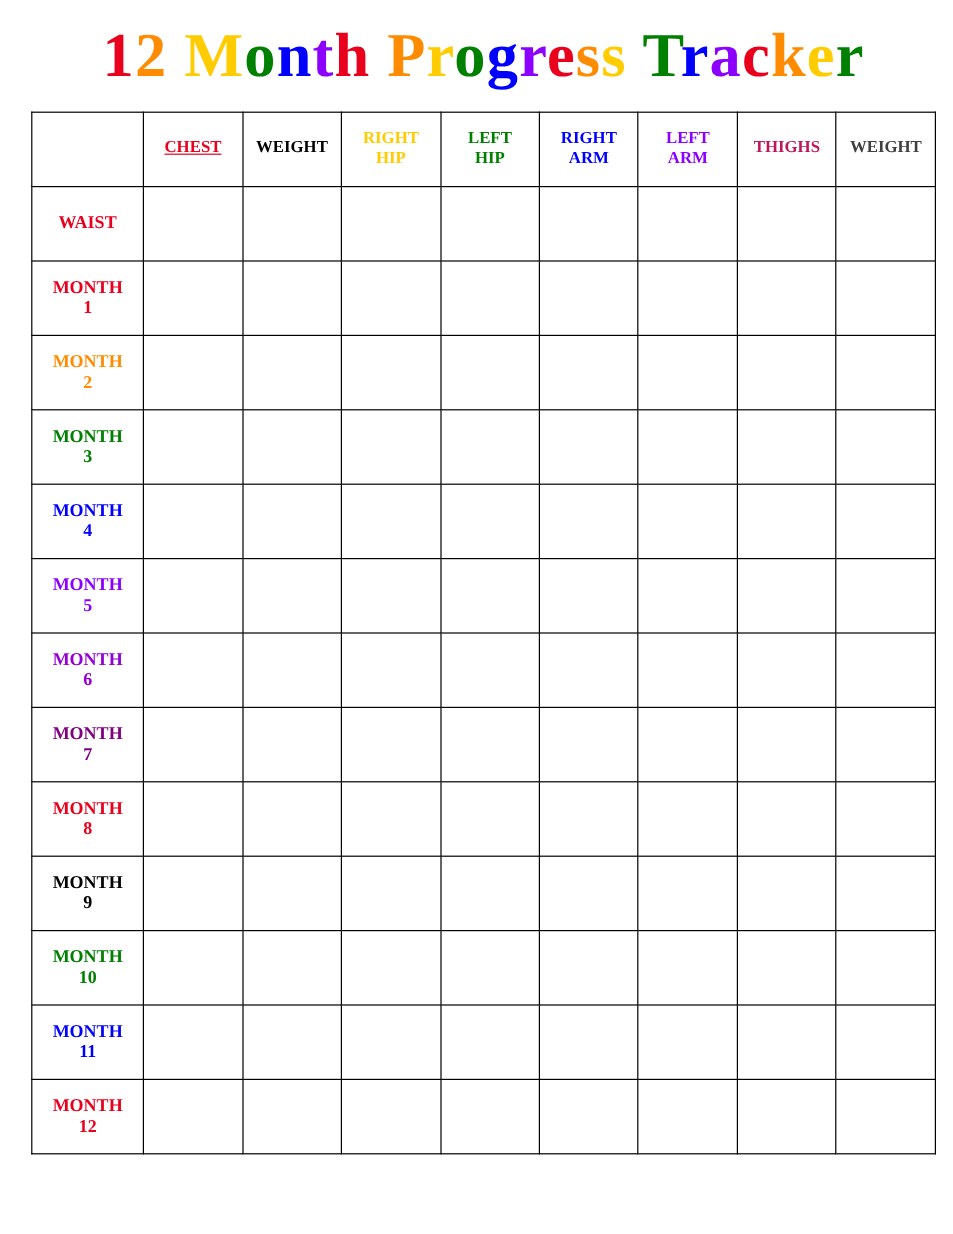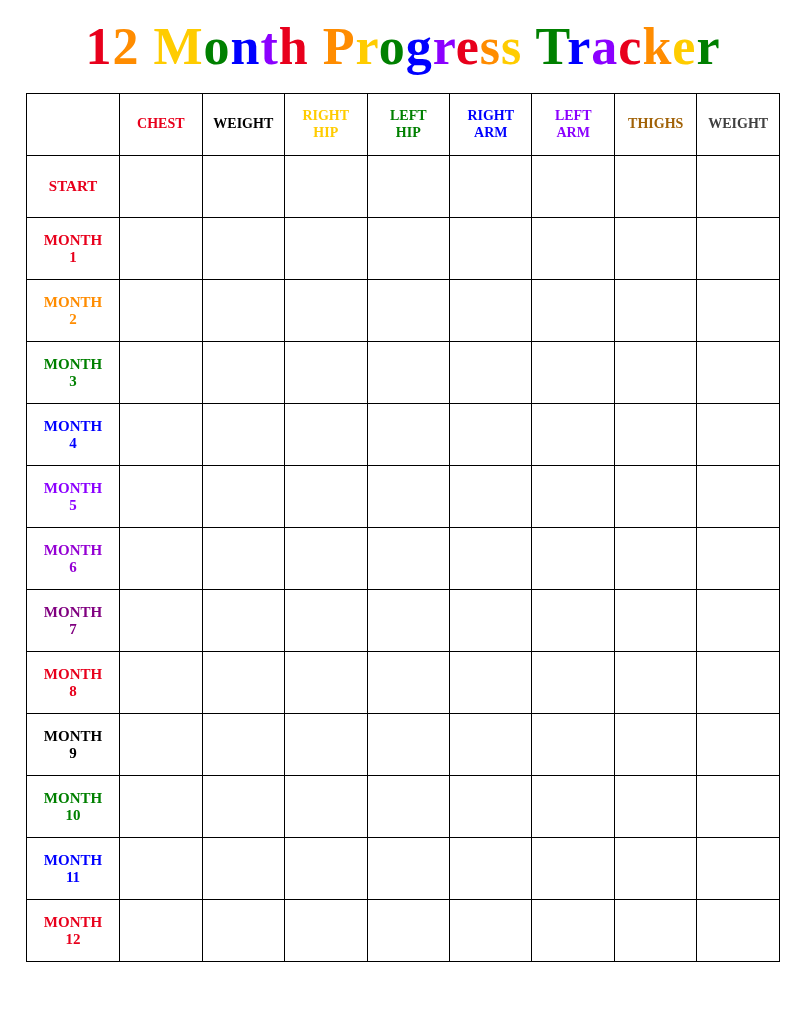--- a/index.html
+++ b/index.html
@@ -54,21 +54,21 @@
       border: 1.5px solid #000;
       text-align: center;
       vertical-align: middle;
       padding: 2px 2px;
       font-family: 'Comic Sans MS', 'Chalkboard SE', cursive;
       font-weight: bold;
     }
 
     
     .col-row   { width: 88px; }
-    .col-chest { width: 78px; }
+    .col-chest { width: 78px; text-decoration: underline; }
     .col-waist { width: 78px; }
     .col-rhip  { width: 78px; }
     .col-lhip  { width: 78px; }
     .col-rarm  { width: 78px; }
     .col-larm  { width: 78px; }
     .col-thighs{ width: 78px; }
     .col-weight{ width: 78px; }
 
     .header-row td {
       height: 62px;
@@ -96,21 +96,21 @@
     .m11-label { color: #0000ff; }
     .m12-label { color: #e8001c; }
 
     
     .hdr-chest  { color: #e8001c; }
     .hdr-waist  { color: #000000; }
     .hdr-rhip   { color: #ffcc00; }
     .hdr-lhip   { color: #008000; }
     .hdr-rarm   { color: #0000ff; }
     .hdr-larm   { color: #8b00ff; }
-    .hdr-thighs { color: #a16207; }
+    .hdr-thighs { color: #be185d; }
     .hdr-weight { color: #404040; }
   </style>
 </head>
 <body>
 
 <div class="page">
 
   <div class="title">
     <span class="title-1">1</span><span class="title-2">2</span> <span class="title-3">M</span><span class="title-4">o</span><span class="title-5">n</span><span class="title-6">t</span><span class="title-7">h</span> <span class="title-8">P</span><span class="title-9">r</span><span class="title-10">o</span><span class="title-11">g</span><span class="title-12">r</span><span class="title-1">e</span><span class="title-2">s</span><span class="title-3">s</span> <span class="title-4">T</span><span class="title-5">r</span><span class="title-6">a</span><span class="title-7">c</span><span class="title-8">k</span><span class="title-9">e</span><span class="title-10">r</span>
   </div>
@@ -124,21 +124,21 @@
       <td class="col-waist hdr-waist">WEIGHT</td>
       <td class="col-rhip hdr-rhip"><span>RIGHT</span><br><span>HIP</span></td>
       <td class="col-lhip hdr-lhip"><span>LEFT</span><br><span>HIP</span></td>
       <td class="col-rarm hdr-rarm"><span>RIGHT</span><br><span>ARM</span></td>
       <td class="col-larm hdr-larm"><span>LEFT</span><br><span>ARM</span></td>
       <td class="col-thighs hdr-thighs">THIGHS</td>
       <td class="col-weight hdr-weight">WEIGHT</td>
     </tr>
 
     <tr class="data-row">
-      <td class="col-row start-label">START</td>
+      <td class="col-row start-label">WAIST</td>
       <td class="col-chest"></td>
       <td class="col-waist"></td>
       <td class="col-rhip"></td>
       <td class="col-lhip"></td>
       <td class="col-rarm"></td>
       <td class="col-larm"></td>
       <td class="col-thighs"></td>
       <td class="col-weight"></td>
     </tr>
 

